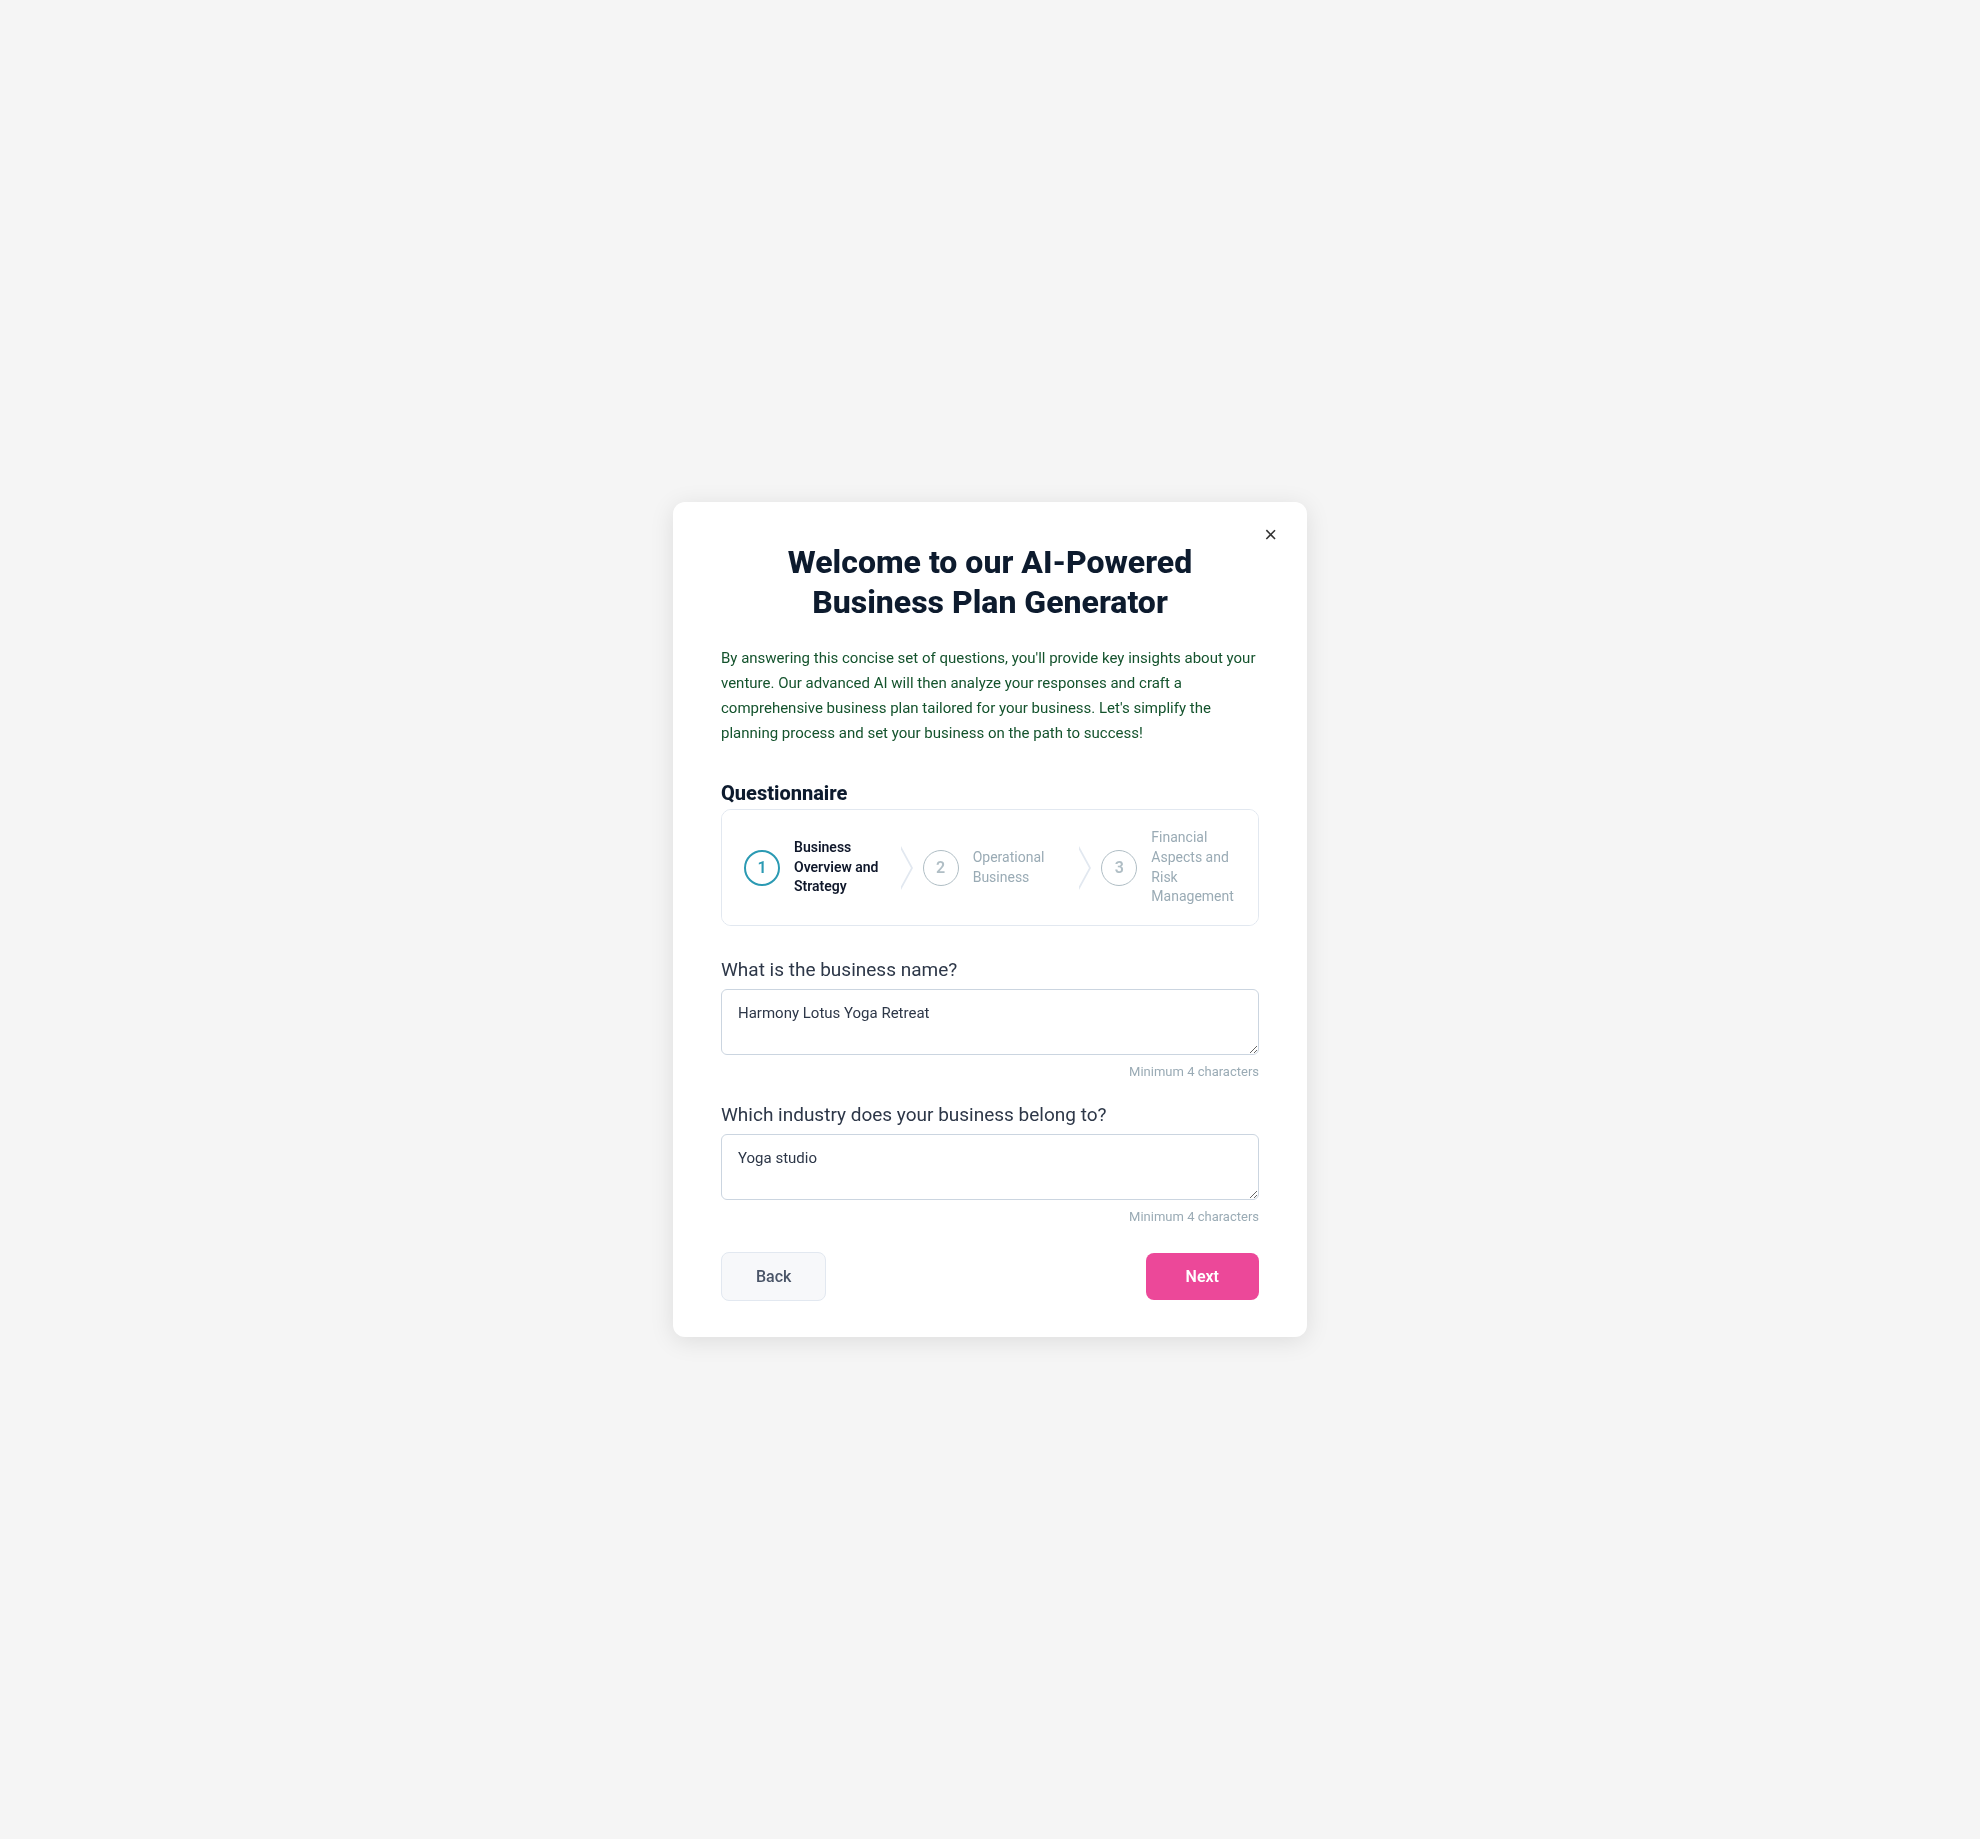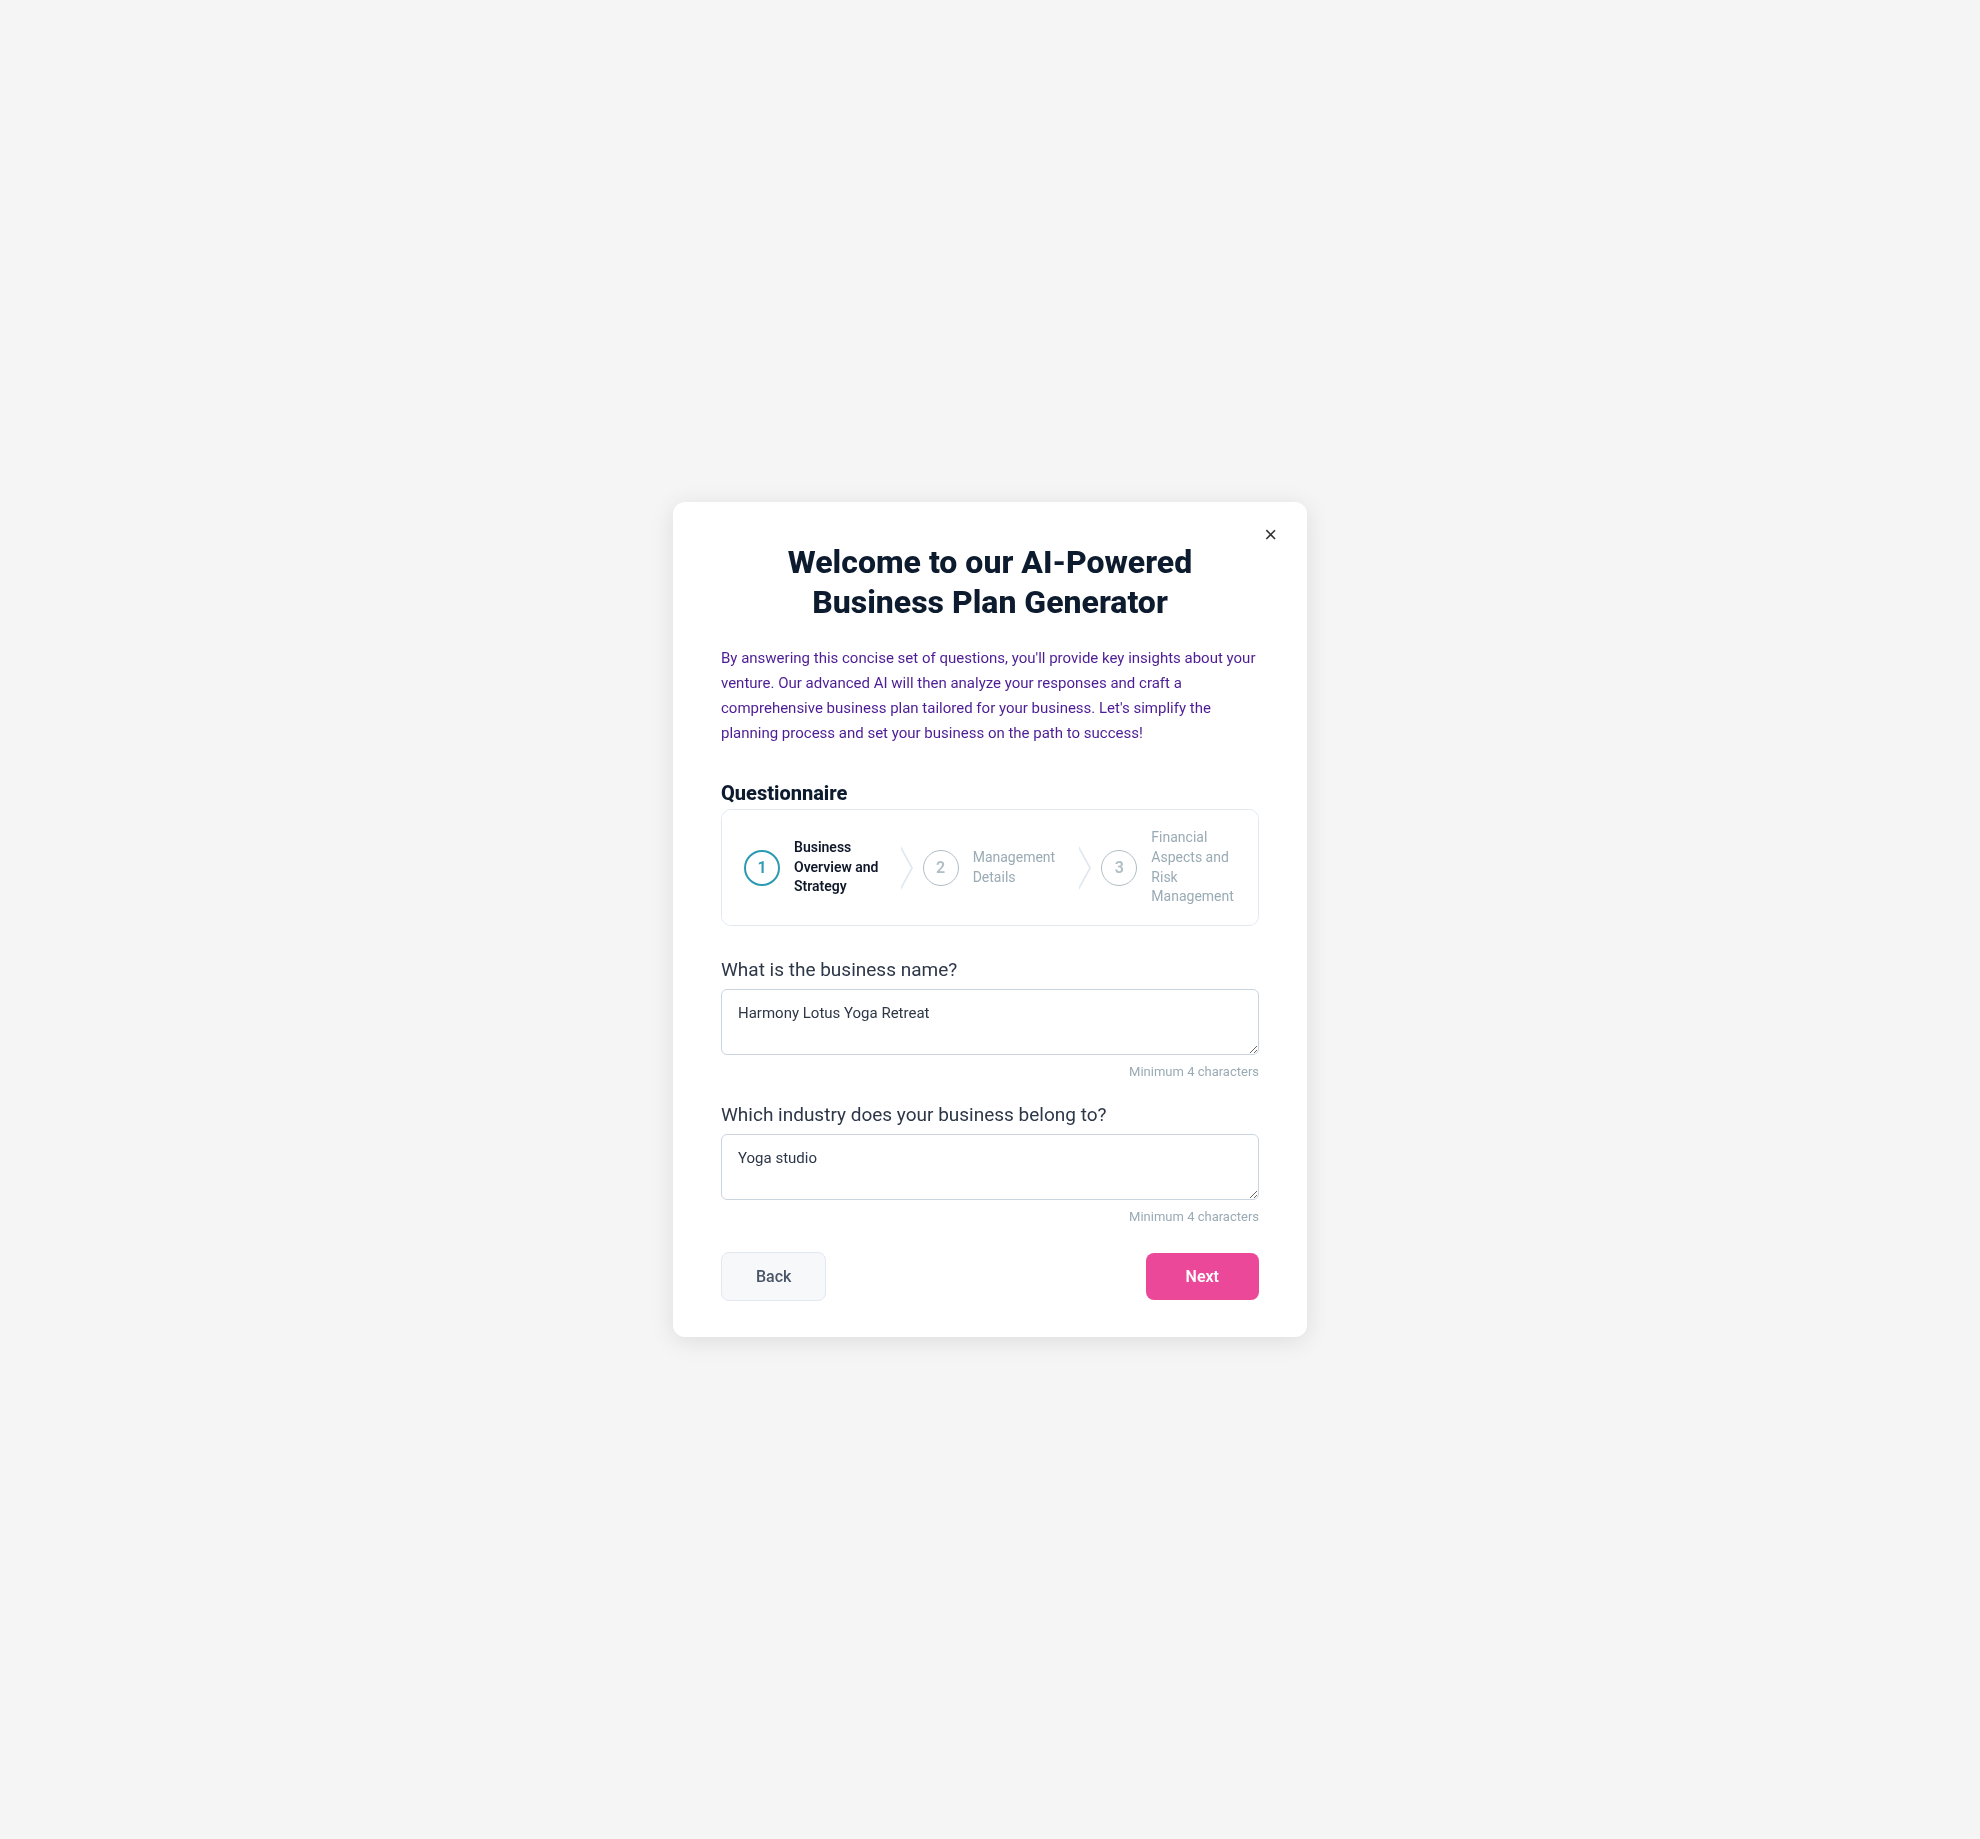--- a/index.html
+++ b/index.html
@@ -44,21 +44,21 @@
       font-size: 32px;
       font-weight: 800;
       color: #0d1b2e;
       text-align: center;
       line-height: 1.25;
       margin-bottom: 24px;
     }
 
     .description {
       font-size: 15px;
-      color: #4c1d95;
+      color: #14532d;
       line-height: 1.65;
       margin-bottom: 36px;
     }
 
     .questionnaire-label {
       font-size: 20px;
       font-weight: 800;
       color: #0d1b2e;
       margin-bottom: 4px;
     }
@@ -222,21 +222,21 @@
 
   <h2 class="questionnaire-label">Questionnaire</h2>
 
   <div class="steps-container">
     <div class="step">
       <div class="step-number active">1</div>
       <span class="step-text active">Business Overview and Strategy</span>
     </div>
     <div class="step">
       <div class="step-number inactive">2</div>
-      <span class="step-text inactive">Management Details</span>
+      <span class="step-text inactive">Operational Business</span>
     </div>
     <div class="step">
       <div class="step-number inactive">3</div>
       <span class="step-text inactive">Financial Aspects and Risk Management</span>
     </div>
   </div>
 
   <div class="field-group">
     <label class="field-label">What is the business name?</label>
     <textarea class="field-input" rows="2" style="">Harmony Lotus Yoga Retreat</textarea>

